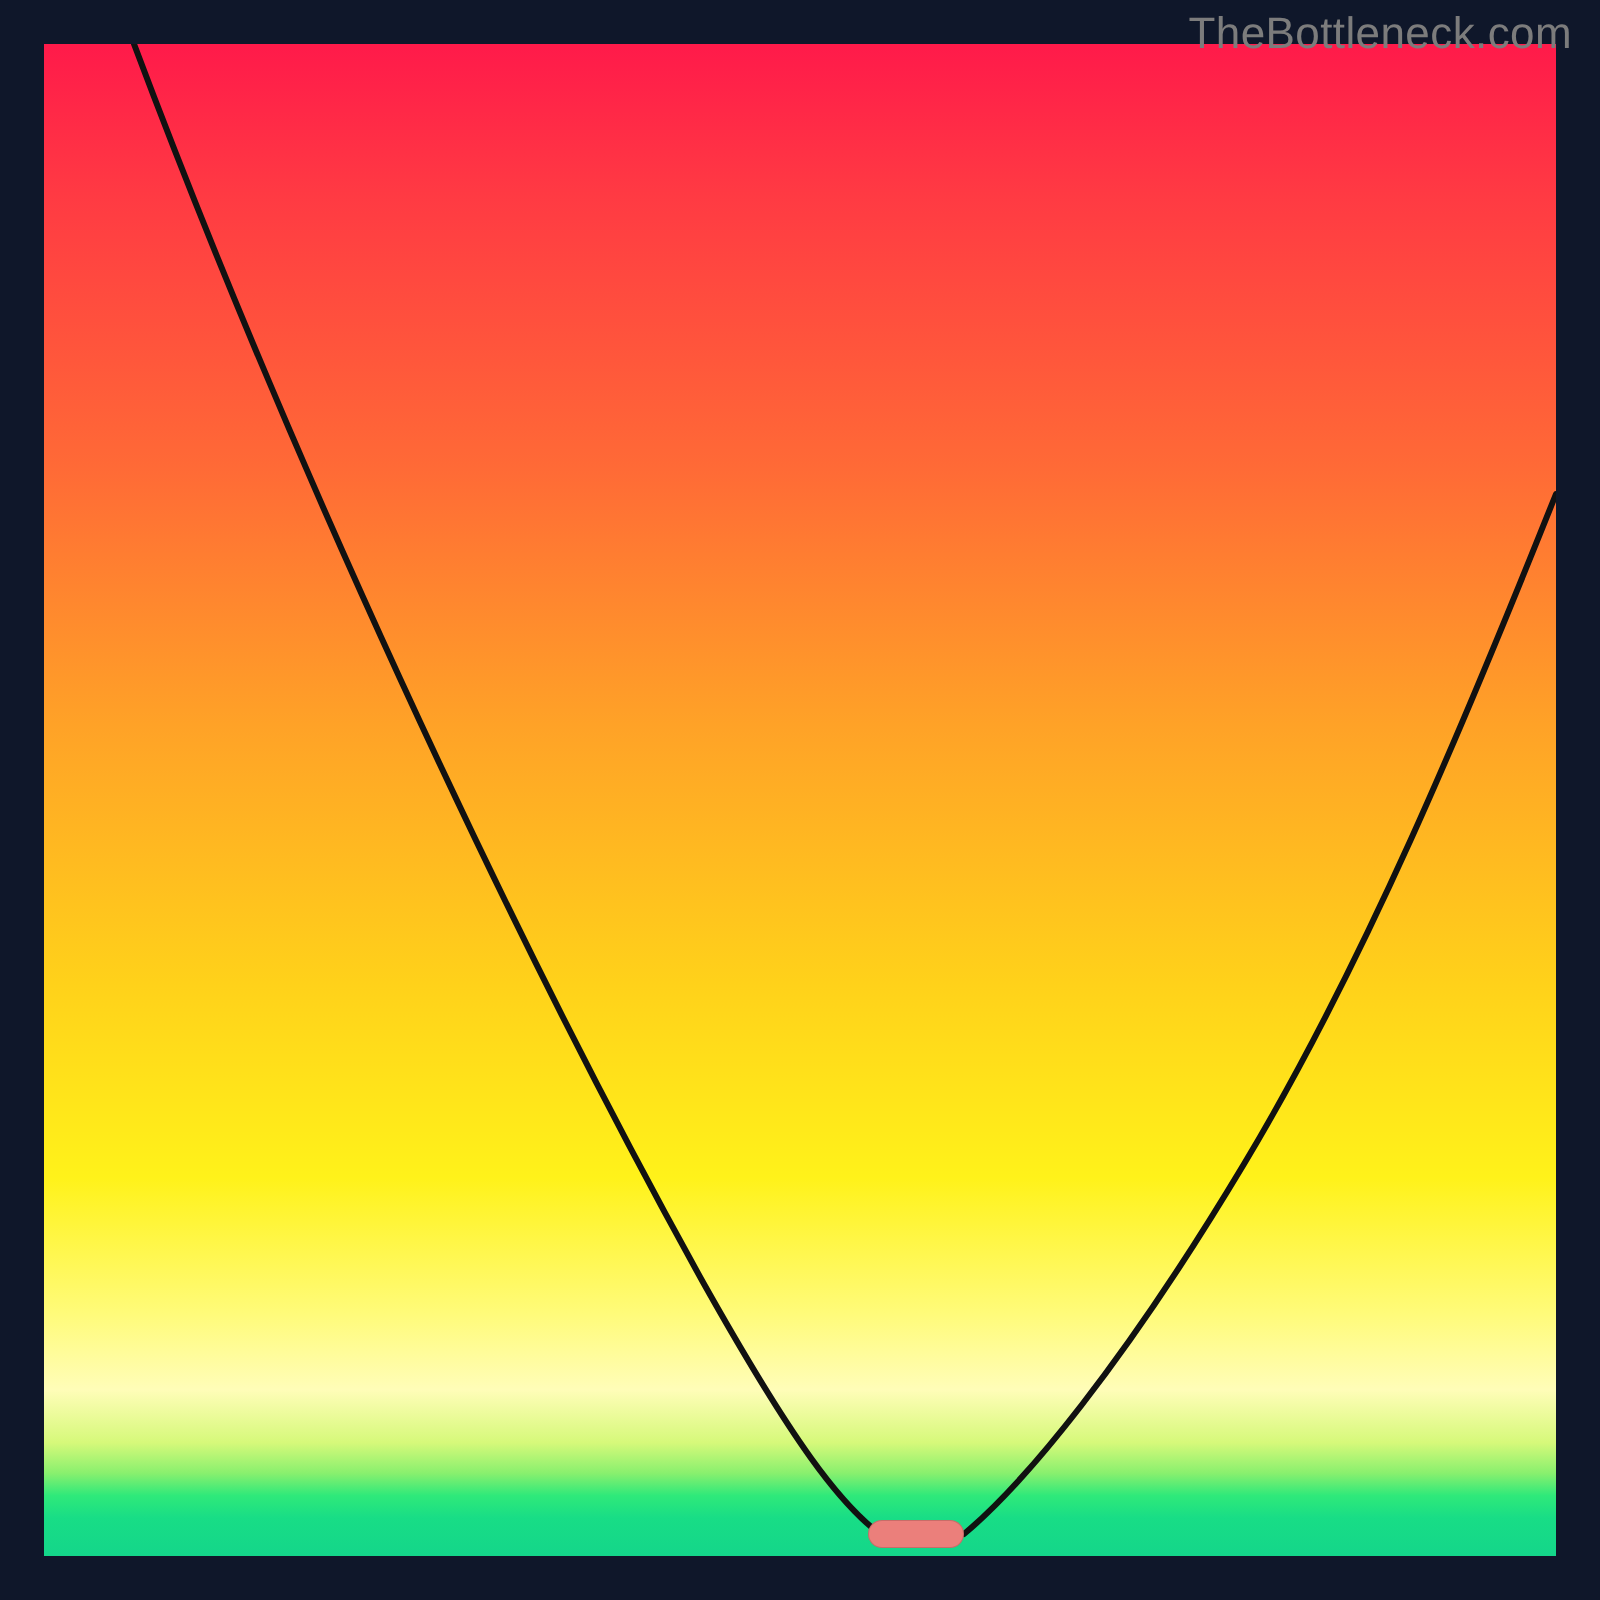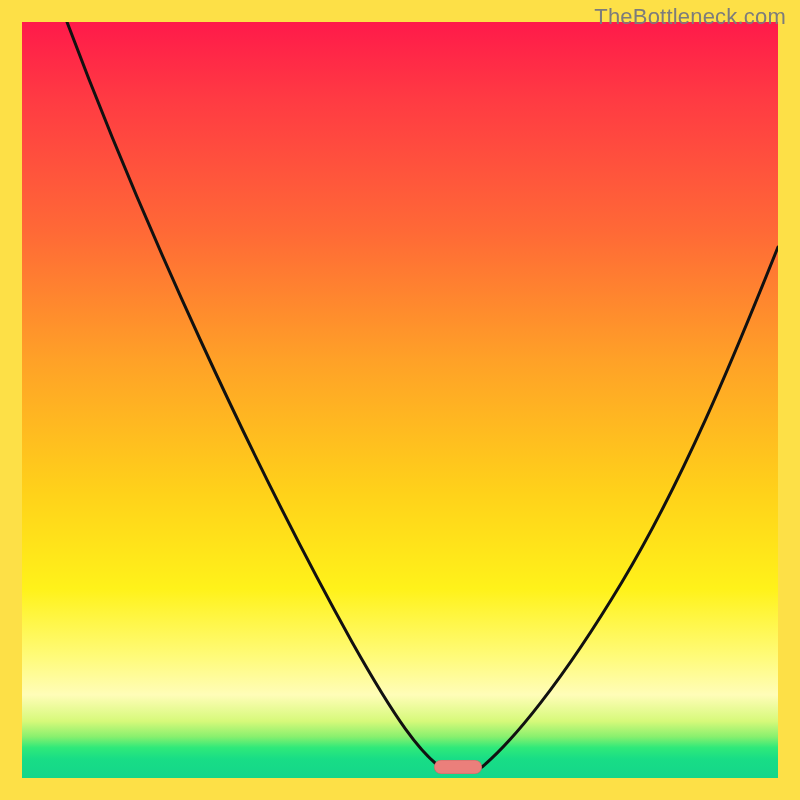--- a/index.html
+++ b/index.html
@@ -8,21 +8,21 @@
     width: 800px;
     height: 800px;
     background: #000;
     font-family: Arial, Helvetica, sans-serif;
     overflow: hidden;
   }
   .frame {
     position: relative;
     width: 800px;
     height: 800px;
-    background: #fde047;
+    background: #0f172a;
   }
   .plot-area {
     position: absolute;
     left: 22px;
     top: 22px;
     width: 756px;
     height: 756px;
     
     background: linear-gradient(to bottom,
       #ff1a4a 0%,

